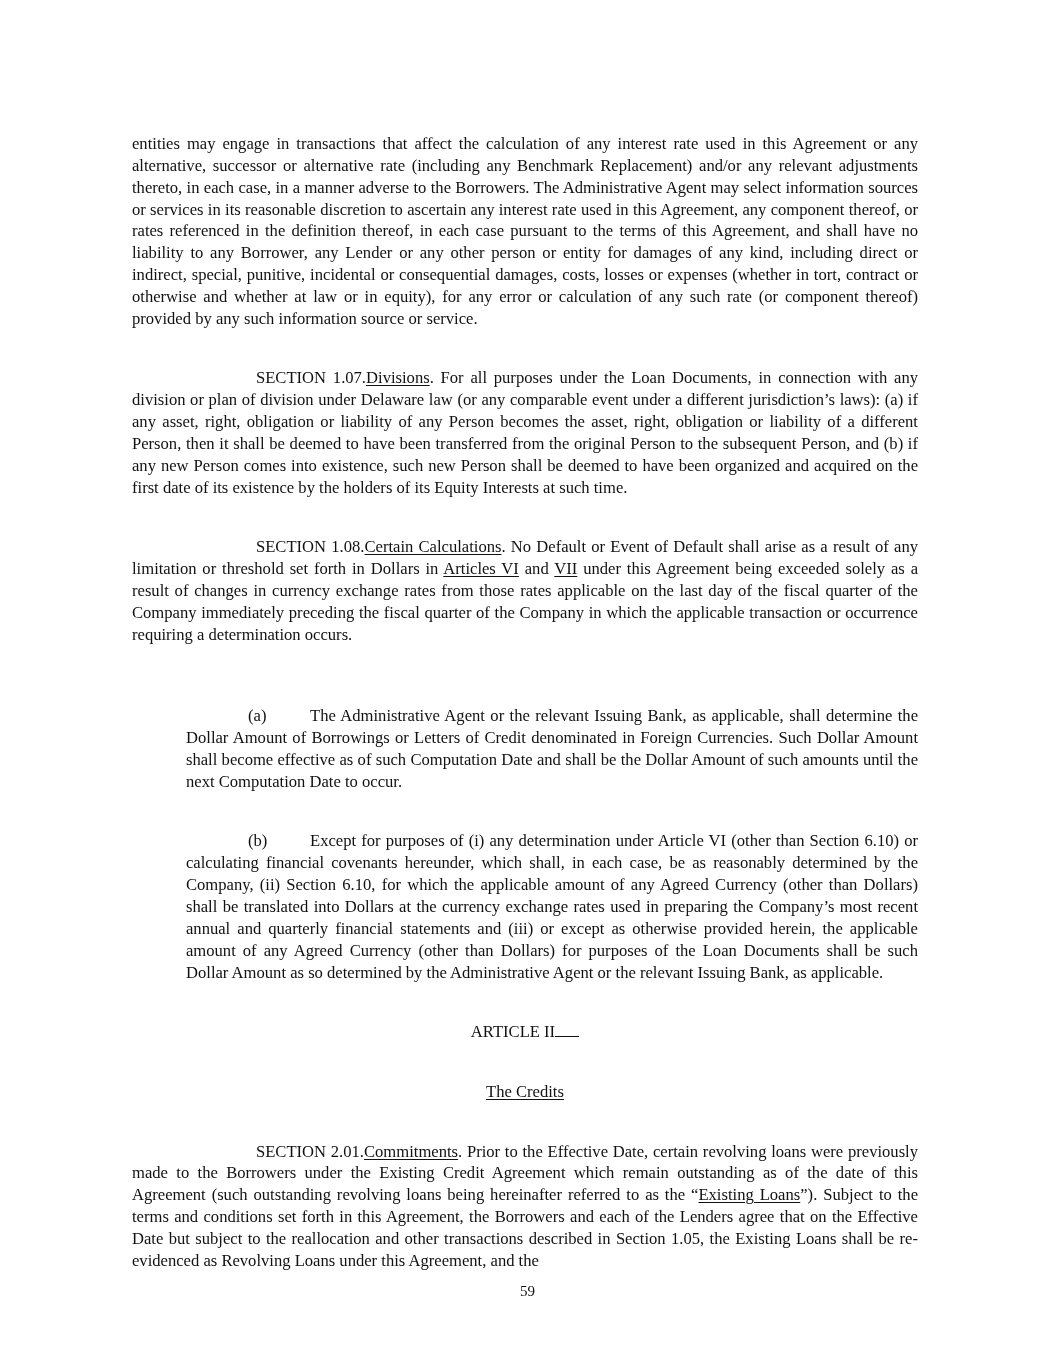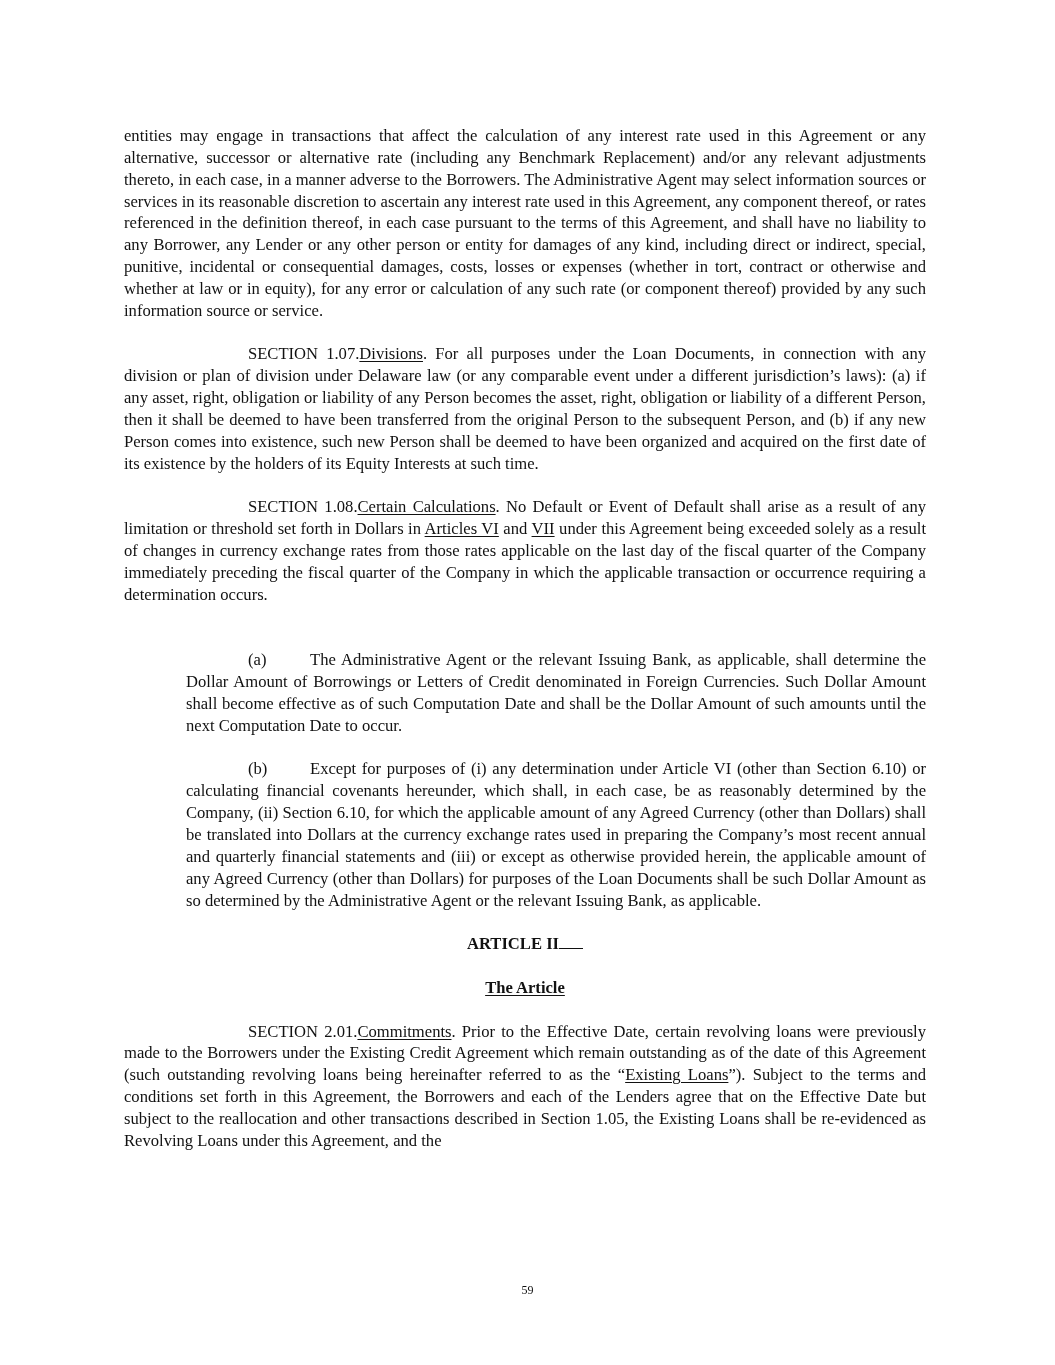--- a/index.html
+++ b/index.html
@@ -2,33 +2,33 @@
 <html><head>
 <meta charset="utf-8">
 <style>
   html, body { margin: 0; padding: 0; background: #ffffff; }
   body {
     width: 1055px; height: 1365px; position: relative; overflow: hidden;
     font-family: "Liberation Serif", serif; color: #111;
   }
   .page { position: absolute; left: 124px; top: 125px; width: 802px; }
   p {
-    margin: 0; font-size: 16.6px; line-height: 21.85px;
+    margin: 8px; font-size: 16.6px; line-height: 21.85px;
     text-align: justify; text-align-last: left;
   }
   .gap { height: 21.85px; }
   .sec-indent { text-indent: 124px; }
   .sub { margin-left: 62px; text-indent: 62px; }
   .sub .lbl { display: inline-block; width: 62px; text-indent: 0; }
-  .center { text-align: center; text-align-last: center; font-weight: bold; }
+  .center { text-align: center; text-align-last: center; }
   u { text-decoration: underline; text-underline-offset: 2px; }
   .heading-spacer { display: inline-block; width: 24px; border-bottom: 1px solid #111; height: 14px; vertical-align: baseline; }
   .page-num {
     position: absolute; top: 1283px; left: 0; width: 1055px; text-align: center;
-    font-size: 12px;
+    font-size: 15px;
   }
 </style>
 </head>
 <body>
 
 <div class="page">
 
   <p>entities may engage in transactions that affect the calculation of any  interest rate used in this Agreement or any alternative, successor or alternative rate (including any Benchmark Replacement) and/or any relevant adjustments thereto, in each case, in a manner adverse to the Borrowers.  The Administrative Agent may select information sources or services in its reasonable discretion to ascertain any interest rate used in this Agreement, any component thereof, or rates referenced in the definition thereof, in each case pursuant to the terms of this Agreement, and shall have no liability to any Borrower, any Lender or any other person or entity for damages of any kind, including direct or indirect, special, punitive, incidental or consequential damages, costs, losses or expenses (whether in tort, contract or otherwise and whether at law or in equity), for any error or calculation of any such rate (or component thereof) provided by any such information source or service.</p>
 
   <div class="gap"></div>
@@ -49,21 +49,21 @@
   <div class="gap"></div>
 
   <p class="sub"><span class="lbl">(b)</span><span>Except for purposes of (i) any determination under Article VI (other than Section 6.10) or calculating financial covenants hereunder, which shall, in each case, be as reasonably determined by the Company, (ii) Section 6.10, for which the applicable amount of any Agreed Currency (other than Dollars) shall be translated into Dollars at the currency exchange rates used in preparing the Company’s most recent annual and quarterly financial statements and (iii) or except as otherwise provided herein, the applicable amount of any Agreed Currency (other than Dollars) for purposes of the Loan Documents shall be such Dollar Amount as so determined by the Administrative Agent or the relevant Issuing Bank, as applicable.</span></p>
 
   <div class="gap"></div>
 
   <p class="center"><span>ARTICLE II</span><span class="heading-spacer"></span></p>
 
   <div class="gap"></div>
 
-  <p class="center"><u>The Article</u></p>
+  <p class="center"><u>The Credits</u></p>
 
   <div class="gap"></div>
 
   <p class="sec-indent"><span>SECTION 2.01.</span><u>Commitments</u><span>.  </span><span>Prior to the Effective Date, certain revolving loans were previously made to the Borrowers under the Existing Credit Agreement which remain outstanding as of the date of this Agreement (such outstanding revolving loans being hereinafter referred to as the “</span><u>Existing Loans</u><span>”).  Subject to the terms and conditions set forth in this Agreement, the Borrowers and each of the Lenders agree that on the Effective Date but subject to the reallocation and other transactions described in Section 1.05, the Existing Loans shall be re-evidenced as Revolving Loans under this Agreement, and the</span></p>
 
 </div>
 
 <div class="page-num">59</div>
 
 </body></html>

